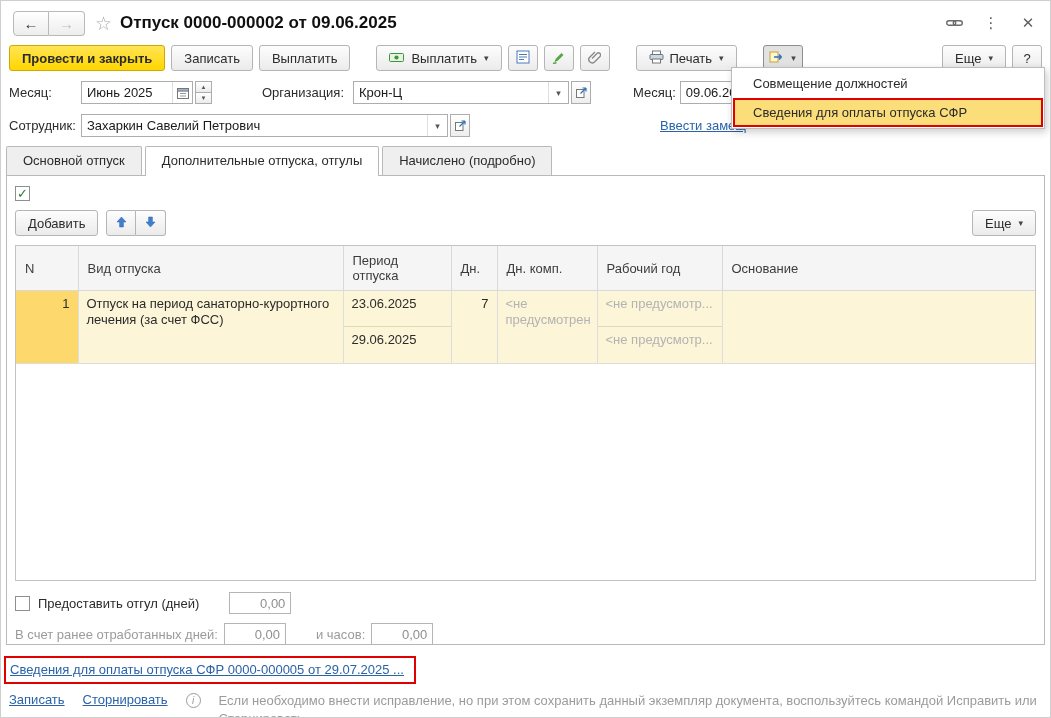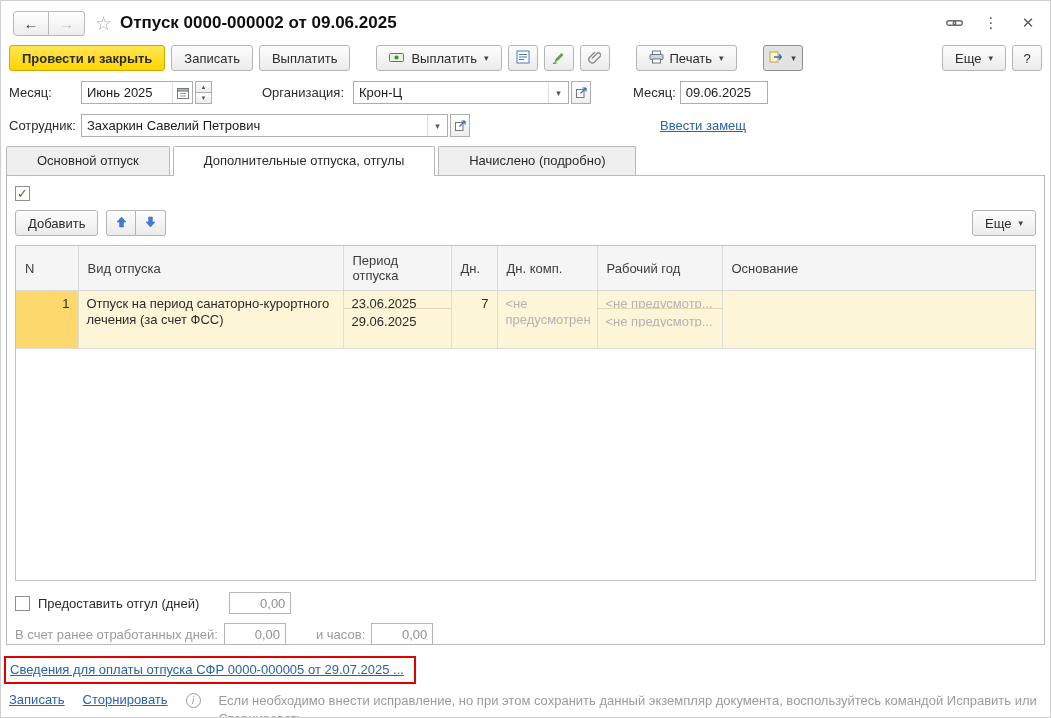--- a/index.html
+++ b/index.html
@@ -38,21 +38,21 @@
   .fbtn { width:20px; display:flex; align-items:center; justify-content:center; border-left:1px solid #dedede; color:#555; cursor:pointer; font-size:9px; background:#fff; }
   .openbtn { width:20px; height:23px; border:1px solid #adadad; margin-left:2px; display:flex; align-items:center; justify-content:center; background:linear-gradient(#ffffff,#eeeeee); cursor:pointer; }
   .spin { display:flex; flex-direction:column; margin-left:2px; }
   .spin .sp { width:17px; height:11.5px; border:1px solid #adadad; background:linear-gradient(#fff,#ececec); font-size:6px; color:#555; display:flex; align-items:center; justify-content:center; cursor:pointer; }
   .spin .sp + .sp { border-top:none; }
   .link { color:#2a63a9; text-decoration:underline; cursor:pointer; white-space:nowrap; }
   .ml50 { margin-left:50px; } .ml42 { margin-left:42px; } .ml190 { margin-left:190px; }
 
   
   .tabs { display:flex; align-items:flex-end; padding:0 5px; margin-top:3px; }
-  .tab { padding:6px 30px 7px; border:1px solid #b9b9b9; border-bottom:none; background:#efefef; border-radius:2px 2px 0 0; margin-right:3px; cursor:pointer; position:relative; z-index:1; color:#2b2b2b; }
+  .tab { padding:6px 16px 7px; border:1px solid #b9b9b9; border-bottom:none; background:#efefef; border-radius:2px 2px 0 0; margin-right:3px; cursor:pointer; position:relative; z-index:1; color:#2b2b2b; }
   .tab.active { background:#fff; z-index:3; margin-bottom:-1px; padding-bottom:8px; }
   .tabpanel { position:relative; z-index:2; border:1px solid #b9b9b9; margin:0 5px; background:#fff; padding:8px 8px 10px; height:470px; }
 
   
   .chkrow { display:flex; align-items:center; gap:7px; margin:2px 0 9px; }
   .chk { width:15px; height:15px; border:1px solid #8f8f8f; background:#fff; display:inline-flex; align-items:center; justify-content:center; cursor:pointer; flex:0 0 auto; }
   .chk.on::after { content:"✓"; font-size:13px; font-weight:bold; color:#2d7a33; line-height:1; }
   .panelbar { display:flex; align-items:center; gap:8px; margin-bottom:9px; }
   .arrowpair { display:flex; }
   .arrowpair .btn:first-child { border-radius:3px 0 0 3px; }
@@ -62,21 +62,21 @@
   table.grid { border-collapse:collapse; width:100%; table-layout:fixed; }
   .grid th { background:#f5f5f5; border:1px solid #d9d9d9; border-top:none; font-weight:normal; text-align:left; padding:7px 9px; color:#3c3c3c; }
   .grid th:first-child { border-left:none; } .grid th:last-child { border-right:none; }
   .grid td { border:1px solid #ddd; border-top:none; vertical-align:top; height:58px; padding:0; }
   .grid td:first-child { border-left:none; } .grid td:last-child { border-right:none; }
   tr.datarow td { background:#fdf5d8; }
   tr.datarow td.ncell { background:#fdd86d; text-align:right; padding:5px 8px; }
   .cellpad { padding:5px 8px; line-height:1.25; }
   .num { text-align:right; }
   .gray { color:#b3b3b3; }
-  .sub { height:18px; padding:5px 8px 0; overflow:hidden; white-space:nowrap; text-overflow:ellipsis; }
+  .sub { height:36px; padding:5px 8px 0; overflow:hidden; white-space:nowrap; text-overflow:ellipsis; }
   .sub.first { border-bottom:1px solid #e4dab2; }
 
   .otgulrow { display:flex; align-items:center; gap:8px; margin-top:11px; }
   .numfield { width:62px; height:22px; border:1px solid #b5b5b5; text-align:right; padding:0 5px; font:inherit; color:#8f8f8f; background:#fff; }
   .grayrow { display:flex; align-items:center; gap:6px; margin-top:9px; color:#9b9b9b; }
 
   
   .sfrbox { display:inline-block; margin:11px 0 0 3px; border:2px solid #e10000; padding:4px 10px 5px 4px; }
   .footrow { display:flex; gap:18px; align-items:flex-start; margin:8px 8px 0; }
   .infoico { flex:0 0 auto; width:15px; height:15px; border-radius:50%; border:1px solid #9b9b9b; color:#9b9b9b; display:flex; align-items:center; justify-content:center; font-size:10px; font-style:italic; margin-top:1px; }
@@ -340,14 +340,18 @@
   </div>
 
   <div class="footrow">
     <span class="link">Записать</span>
     <span class="link">Сторнировать</span>
     <span class="infoico">i</span>
     <span class="hint">Если необходимо внести исправление, но при этом сохранить данный экземпляр документа, воспользуйтесь командой Исправить или Сторнировать</span>
   </div>
 
   
+  <div class="ctxmenu">
+    <div class="mitem">Совмещение должностей</div>
+    <div class="mitem hl">Сведения для оплаты отпуска СФР</div>
+  </div>
 
 </div>
 
 </body></html>

